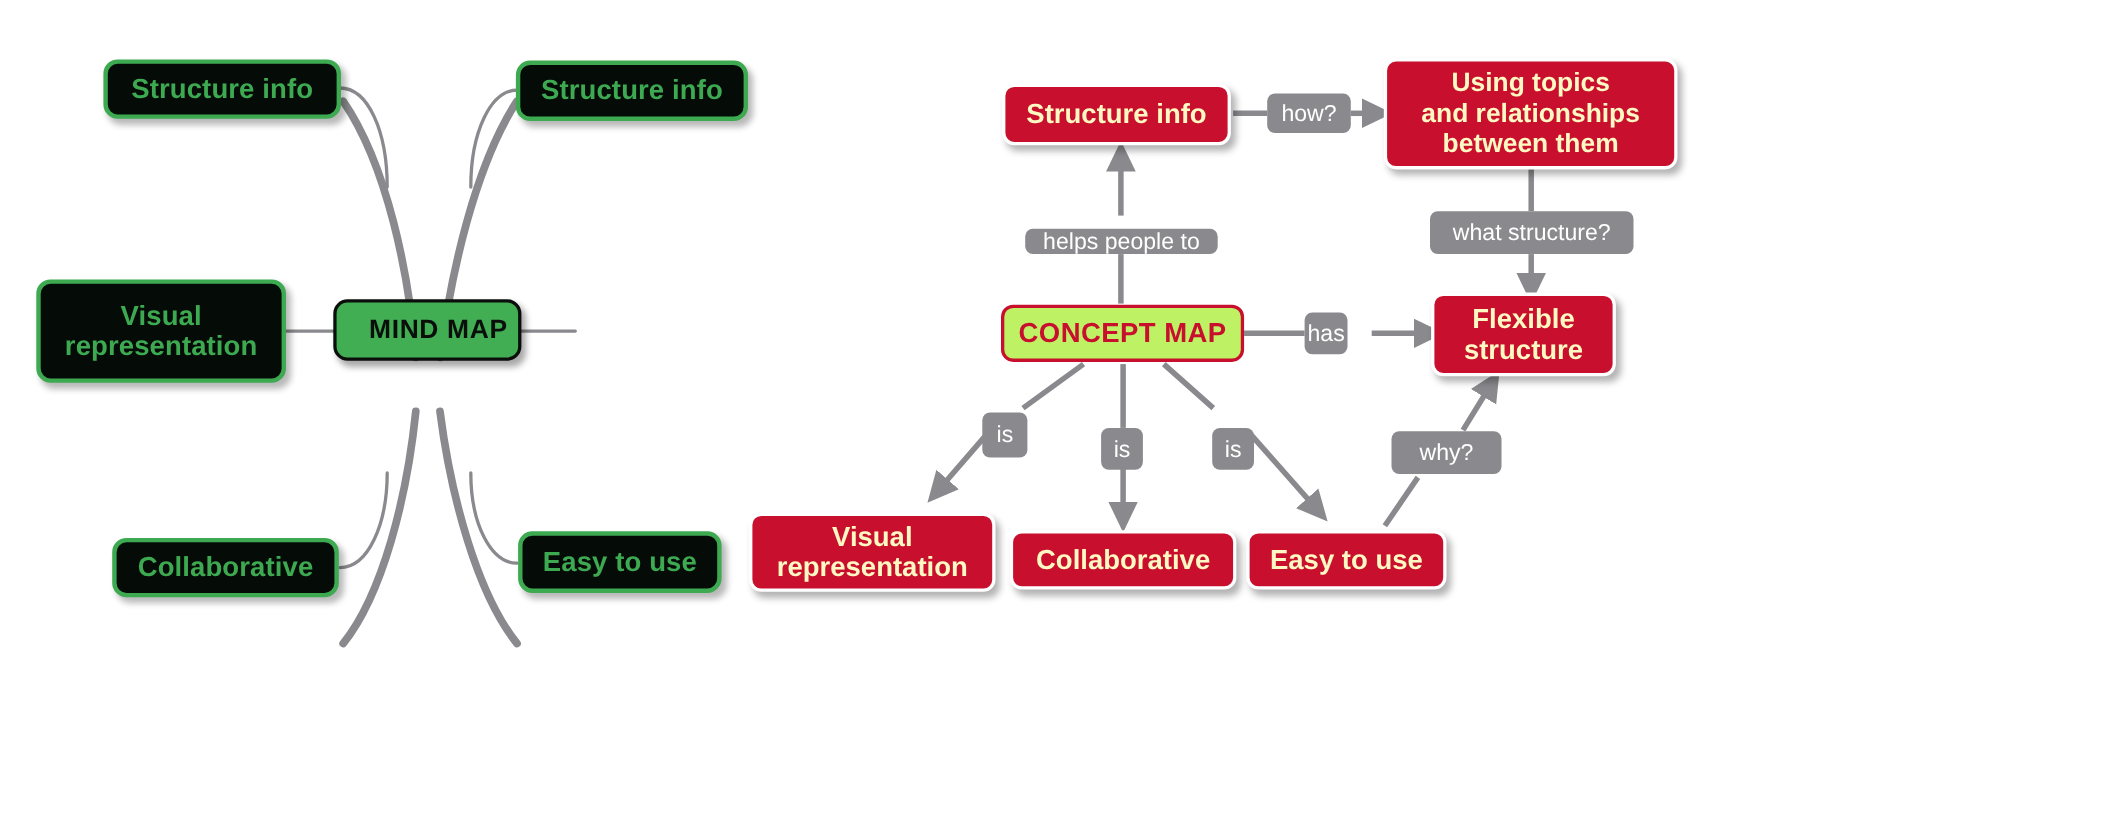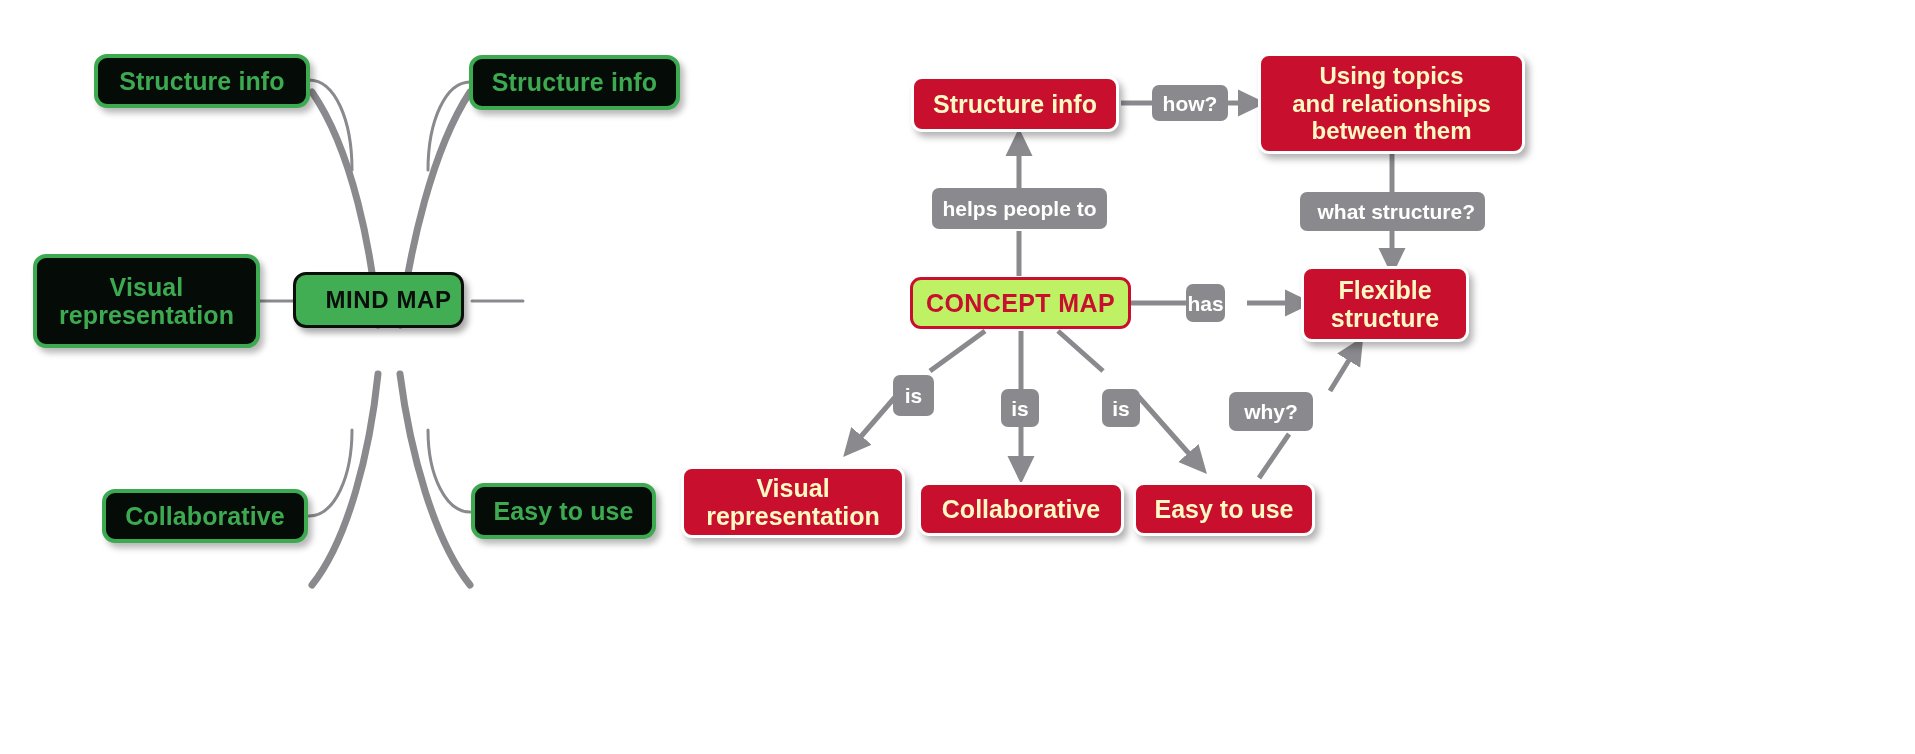--- a/index.html
+++ b/index.html
@@ -80,21 +80,21 @@
   .rel {
     position: absolute;
     box-sizing: border-box;
     display: flex;
     align-items: center;
     justify-content: center;
     background: #8a8a8e;
     color: #ffffff;
     border-radius: 7px;
     font-size: 21px;
-    font-weight: bold;
+    font-weight: normal;
     line-height: 1;
     padding: 0 10px;
     z-index: 8;
     white-space: nowrap;
     user-select: none;
   }
 
   
   .links {
     position: absolute;
@@ -134,21 +134,21 @@
   </div>
 
   <div class="node mm-node" style="left:469px; top:55px; width:211px; height:55px;">
     <span>Structure info</span>
   </div>
 
   <div class="node mm-node" style="left:33px; top:254px; width:227px; height:94px;">
     <span class="ml">Visual<br>representation</span>
   </div>
 
-  <div class="node mm-center" style="left:293px; top:272px; width:171px; height:56px;padding-left:20px;">
+  <div class="node mm-center" style="left:303px; top:272px; width:171px; height:56px;padding-left:20px;">
     <span>MIND MAP</span>
   </div>
 
 
   <div class="node mm-node" style="left:102px; top:489px; width:206px; height:54px;">
     <span>Collaborative</span>
   </div>
 
   <div class="node mm-node" style="left:471px; top:483px; width:185px; height:56px;">
     <span>Easy to use</span>
@@ -209,45 +209,45 @@
   </div>
 
   <div class="node cm-node" style="left:918px; top:482px; width:206px; height:54px;">
     <span>Collaborative</span>
   </div>
 
   <div class="node cm-node" style="left:1133px; top:482px; width:182px; height:54px;">
     <span>Easy to use</span>
   </div>
 
-  <div class="rel" style="left:932px; top:188px; width:175px; height:41px;">
+  <div class="rel" style="left:932px; top:208px; width:175px; height:23px;">
     <span>helps people to</span>
   </div>
 
   <div class="rel" style="left:1152px; top:85px; width:76px; height:36px;">
     <span>how?</span>
   </div>
 
-  <div class="rel" style="left:1300px; top:192px; width:185px; height:39px;justify-content:flex-end;">
+  <div class="rel" style="left:1300px; top:192px; width:185px; height:39px;">
     <span>what structure?</span>
   </div>
 
   <div class="rel" style="left:1186px; top:284px; width:39px; height:38px;">
     <span>has</span>
   </div>
 
   <div class="rel" style="left:893px; top:375px; width:41px; height:41px;">
     <span>is</span>
   </div>
 
   <div class="rel" style="left:1001px; top:389px; width:38px; height:38px;">
     <span>is</span>
   </div>
 
   <div class="rel" style="left:1102px; top:389px; width:38px; height:38px;">
     <span>is</span>
   </div>
 
-  <div class="rel" style="left:1229px; top:392px; width:84px; height:39px;">
+  <div class="rel" style="left:1265px; top:392px; width:100px; height:39px;">
     <span>why?</span>
   </div>
 
 </div>
 
 </body></html>

